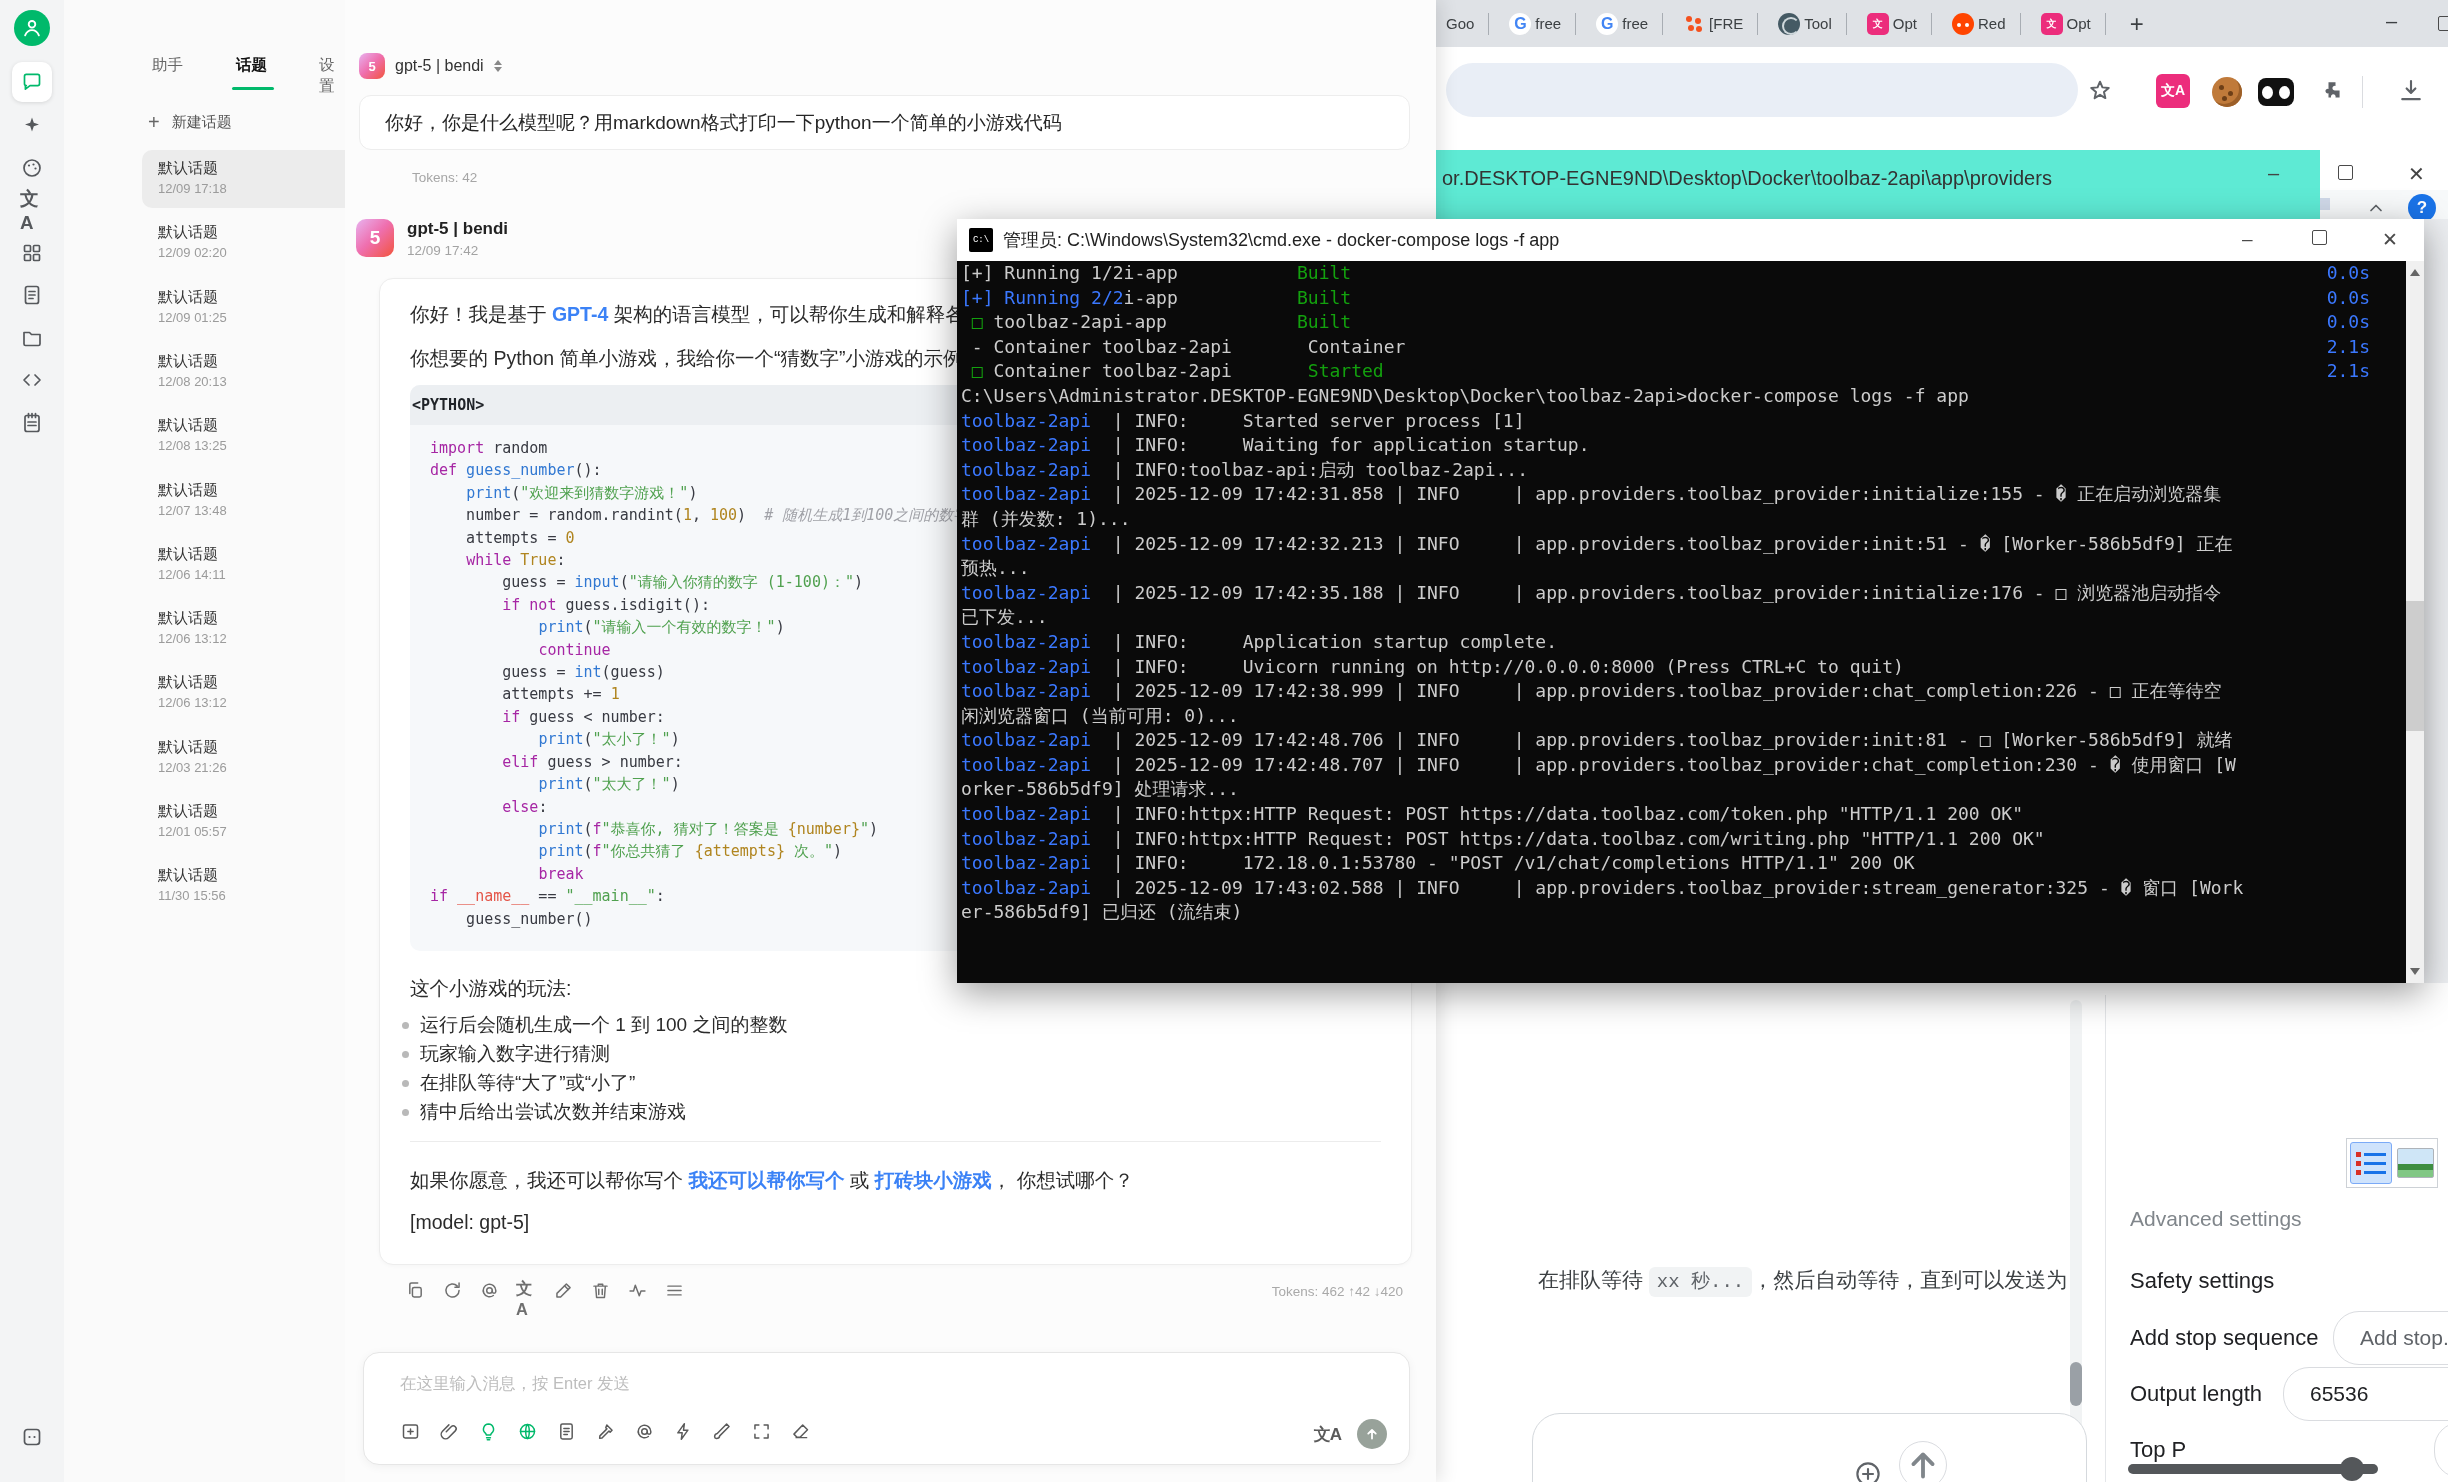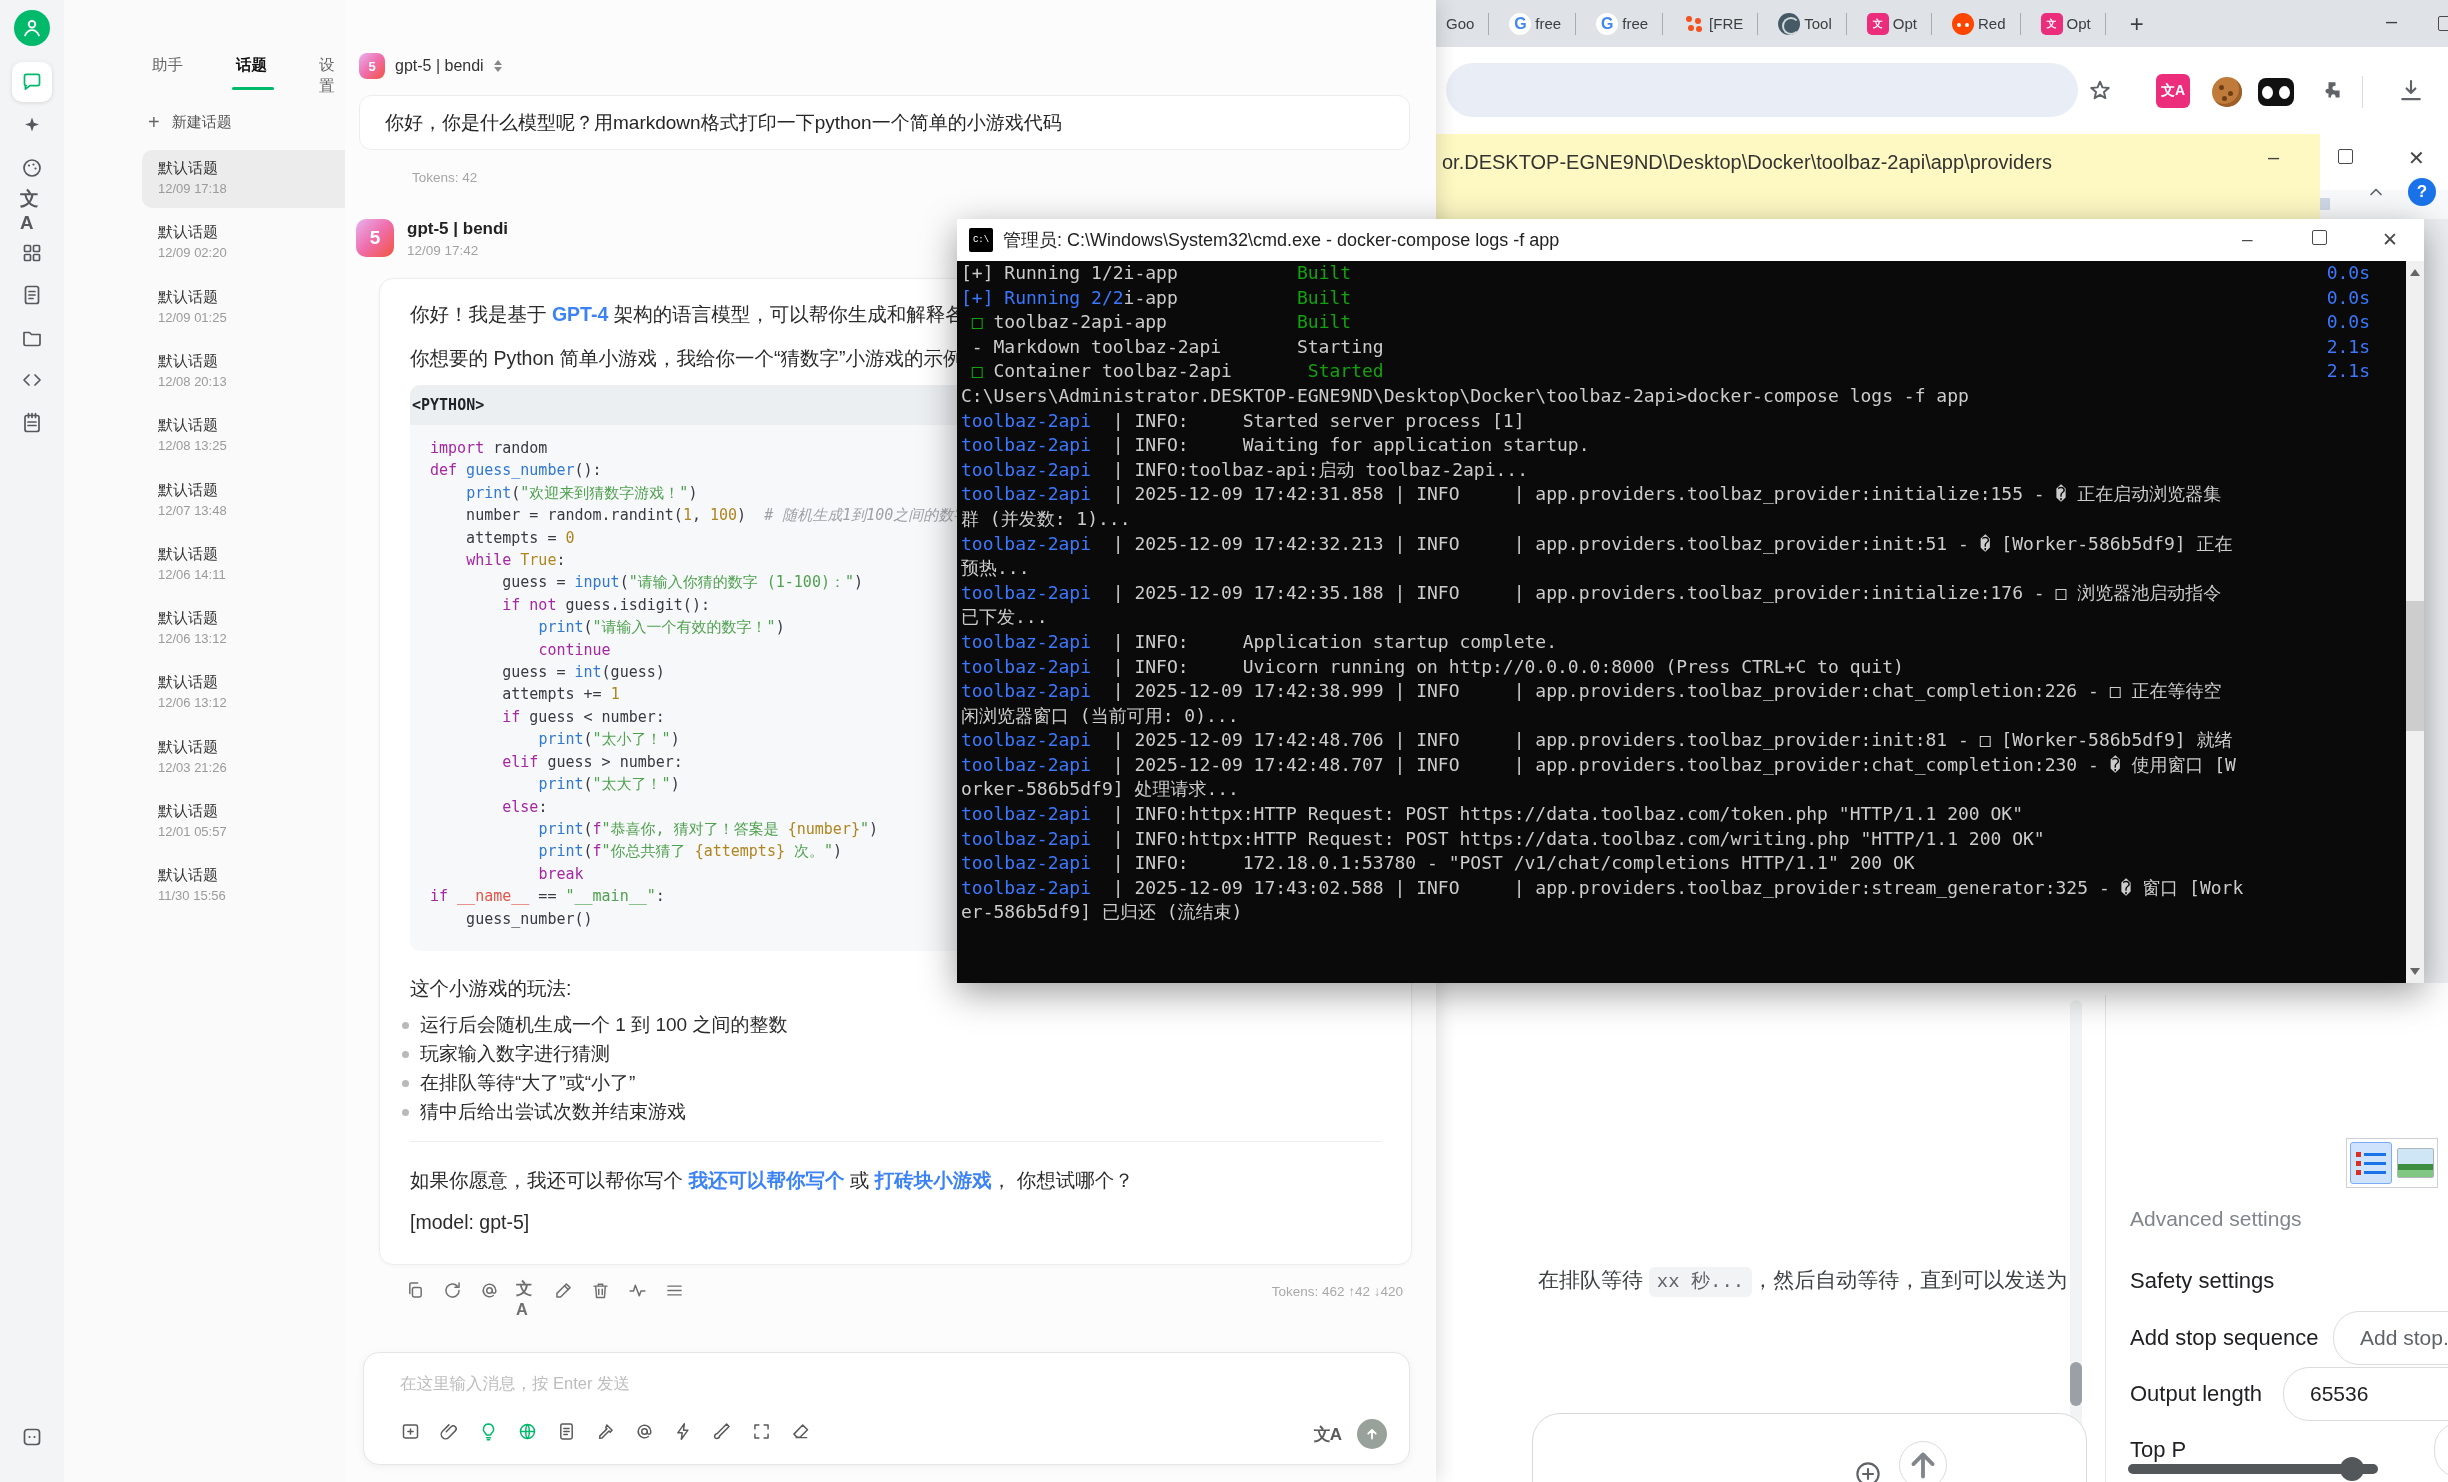--- a/index.html
+++ b/index.html
@@ -46,21 +46,21 @@
   #queue-line .pill{background:#f1f3f4;border-radius:6px;padding:4px 8px;color:#5f6368;font-family:"Liberation Mono",monospace;font-size:19px;}
   #prompt-box{left:1532px;top:1413px;width:553px;height:95px;border:1.5px solid #d5d9dd;border-radius:28px;background:#fff;z-index:2;}
   #float-pair{left:2346px;top:1138px;width:84px;height:48px;background:#fff;border:1px solid #cdd1d6;z-index:4;display:flex;align-items:center;gap:5px;padding:0 3px;}
   #fp-list{width:42px;height:42px;background:#cfe3fc;border:1px solid #7baaf7;border-radius:3px;display:flex;flex-direction:column;justify-content:center;gap:4px;padding:0 5px;box-sizing:border-box;}
   #fp-list .row{display:flex;align-items:center;gap:3px;}
   #fp-list .dot{width:5px;height:5px;background:#d93025;}
   #fp-list .bar{height:3px;flex:1;background:#1a73e8;}
   #fp-img{width:36px;height:28px;border:1px solid #aeb3b9;border-radius:2px;
           background:linear-gradient(180deg,#cfe6f7 0 55%,#3e8e41 55% 75%,#81c784 75%);}
   
-  #explorer{left:1436px;top:134px;width:884px;height:85px;background:#fef9c3;z-index:10;}
+  #explorer{left:1436px;top:150px;width:884px;height:85px;background:#5eead4;z-index:10;}
   #explorer .title{position:absolute;left:6px;top:17px;font-size:20px;color:#333;white-space:nowrap;}
   #explorer .wc{position:absolute;top:12px;font-size:20px;color:#444;}
   #exp-help{position:absolute;left:972px;top:44px;width:28px;height:28px;border-radius:50%;background:#1a73e8;color:#fff;
             font-weight:bold;font-size:17px;display:flex;align-items:center;justify-content:center;}
   #cmd-right-edge{left:2424px;top:219px;width:24px;height:764px;background:#eceef1;z-index:12;}
   
   #chatapp{left:0;top:0;width:1436px;height:1482px;background:#fcfcfc;z-index:20;box-shadow:4px 0 18px rgba(0,0,0,.12);}
   #app-topbar{position:absolute;left:0;top:0;width:1436px;height:47px;border-bottom:1px solid #ececec;}
   #sidebar{position:absolute;left:0;top:0;width:64px;height:1482px;background:#f3f4f5;border-right:1px solid #e9e9e9;}
   .sb-ic{position:absolute;left:12px;width:40px;height:40px;border-radius:10px;color:#55585c;
@@ -632,21 +632,21 @@
       <span id="cmd-ico">C:\</span>
       <span class="t">管理员: C:\Windows\System32\cmd.exe - docker-compose  logs -f app</span>
       <span class="wc" style="left:1285px;">–</span>
       <span class="wc" style="left:1355px;"><span class="maxbox"></span></span>
       <span class="wc" style="left:1425px;">✕</span>
     </div>
     <div id="cmd-body">
         <div class="cline"><span class="cw">[+] Running 1/2i-app           </span><span class="cg">Built</span><span class="cright">0.0s</span></div>
         <div class="cline"><span class="cb">[+] Running 2/2</span><span class="cw">i-app           </span><span class="cg">Built</span><span class="cright">0.0s</span></div>
         <div class="cline"><span class="cg"> □</span><span class="cw"> toolbaz-2api-app            </span><span class="cg">Built</span><span class="cright">0.0s</span></div>
-        <div class="cline"><span class="cw"> - Markdown toolbaz-2api       Starting</span><span class="cright">2.1s</span></div>
+        <div class="cline"><span class="cw"> - Container toolbaz-2api       Container</span><span class="cright">2.1s</span></div>
         <div class="cline"><span class="cg"> □</span><span class="cw"> Container toolbaz-2api       </span><span class="cg">Started</span><span class="cright">2.1s</span></div>
         <div class="cline"><span class="cw"></span></div>
         <div class="cline"><span class="cw"></span></div>
         <div class="cline"><span class="cw">C:\Users\Administrator.DESKTOP-EGNE9ND\Desktop\Docker\toolbaz-2api&gt;docker-compose logs -f app</span></div>
         <div class="cline"><span class="cb">toolbaz-2api</span><span class="cw">  | INFO:     Started server process [1]</span></div>
         <div class="cline"><span class="cb">toolbaz-2api</span><span class="cw">  | INFO:     Waiting for application startup.</span></div>
         <div class="cline"><span class="cb">toolbaz-2api</span><span class="cw">  | INFO:toolbaz-api:启动 toolbaz-2api...</span></div>
         <div class="cline"><span class="cb">toolbaz-2api</span><span class="cw">  | 2025-12-09 17:42:31.858 | INFO     | app.providers.toolbaz_provider:initialize:155 - � 正在启动浏览器集</span></div>
         <div class="cline"><span class="cw">群 (并发数: 1)...</span></div>
         <div class="cline"><span class="cb">toolbaz-2api</span><span class="cw">  | 2025-12-09 17:42:32.213 | INFO     | app.providers.toolbaz_provider:init:51 - � [Worker-586b5df9] 正在</span></div>

